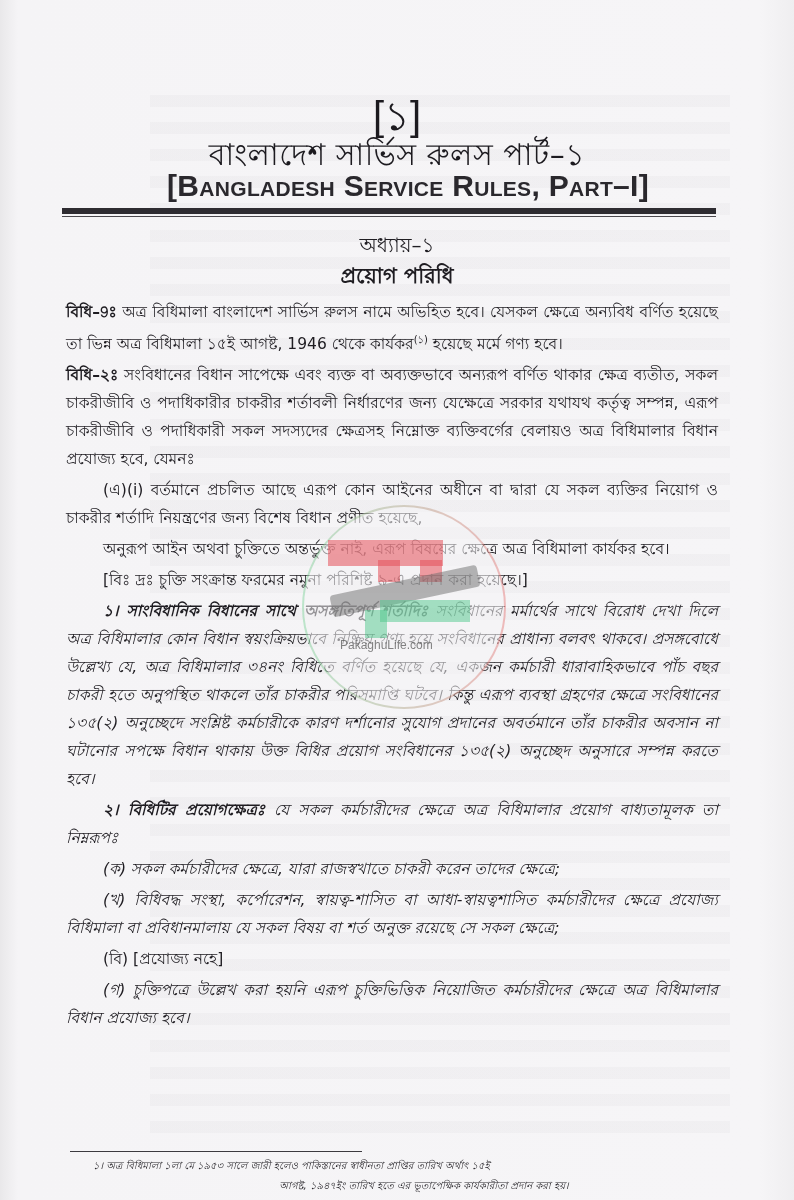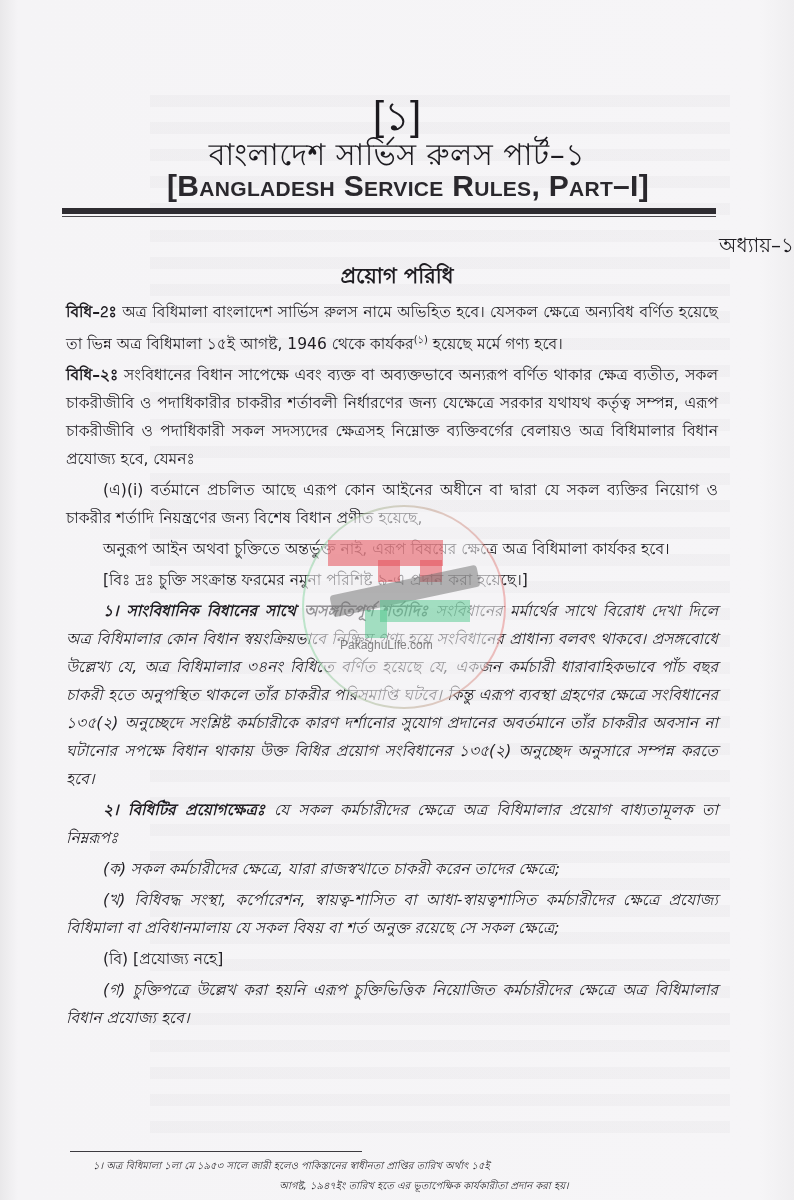--- a/index.html
+++ b/index.html
@@ -33,21 +33,21 @@
     font-family: "Liberation Sans", sans-serif; font-weight: bold; font-size: 30px; line-height: 36px;
     color: #2a282d; font-variant: small-caps; letter-spacing: 0.3px;
   }
   .rule-thick {
     position: absolute; top: 208px; left: 62px; width: 654px; height: 6px; background: #2e2c31;
   }
   .rule-thin {
     position: absolute; top: 216px; left: 62px; width: 654px; height: 1px; background: #4a484d;
   }
   .chapter-label {
-    position: absolute; top: 232px; left: 0; width: 794px; text-align: right;
+    position: absolute; top: 232px; left: 0; width: 794px; text-align: center;
     font-size: 20px; line-height: 26px;
   }
   .chapter-heading {
     position: absolute; top: 262px; left: 0; width: 794px; text-align: center;
     font-size: 21px; line-height: 28px; font-weight: bold;
   }
   .body {
     position: absolute; top: 298px; left: 66px; width: 652px;
     font-size: 15.5px; line-height: 28px; text-align: justify; color: #1e1c21;
   }
@@ -94,21 +94,21 @@
   <div class="title-bn">বাংলাদেশ সার্ভিস রুলস পার্ট–১</div>
   <div class="title-en">[Bangladesh Service Rules, Part–I]</div>
   <div class="rule-thick"></div>
   <div class="rule-thin"></div>
 
   <div class="chapter-label">অধ্যায়–১</div>
   <div class="chapter-heading">প্রয়োগ পরিধি</div>
 
   <div class="body">
     <p>
-      <span class="b">বিধি–2ঃ</span><span> অত্র বিধিমালা বাংলাদেশ সার্ভিস রুলস নামে অভিহিত হবে। যেসকল ক্ষেত্রে অন্যবিধ বর্ণিত হয়েছে তা ভিন্ন অত্র বিধিমালা ১৫ই আগষ্ট, 1946 থেকে কার্যকর</span><sup style="font-size:10px">(১)</sup><span> হয়েছে মর্মে গণ্য হবে।</span>
+      <span class="b">বিধি–9ঃ</span><span> অত্র বিধিমালা বাংলাদেশ সার্ভিস রুলস নামে অভিহিত হবে। যেসকল ক্ষেত্রে অন্যবিধ বর্ণিত হয়েছে তা ভিন্ন অত্র বিধিমালা ১৫ই আগষ্ট, 1946 থেকে কার্যকর</span><sup style="font-size:10px">(১)</sup><span> হয়েছে মর্মে গণ্য হবে।</span>
     </p>
     <p>
       <span class="b">বিধি–২ঃ</span><span> সংবিধানের বিধান সাপেক্ষে এবং  ব্যক্ত বা অব্যক্তভাবে অন্যরূপ বর্ণিত থাকার ক্ষেত্র ব্যতীত, সকল চাকরীজীবি ও পদাধিকারীর চাকরীর শর্তাবলী নির্ধারণের জন্য যেক্ষেত্রে সরকার যথাযথ কর্তৃত্ব  সম্পন্ন, এরূপ চাকরীজীবি ও পদাধিকারী সকল সদস্যদের ক্ষেত্রসহ নিম্নোক্ত ব্যক্তিবর্গের বেলায়ও অত্র বিধিমালার বিধান প্রযোজ্য হবে, যেমনঃ</span>
     </p>
     <p class="indent">(এ)(i) বর্তমানে প্রচলিত আছে এরূপ কোন আইনের অধীনে বা দ্বারা যে সকল ব্যক্তির নিয়োগ ও চাকরীর শর্তাদি নিয়ন্ত্রণের জন্য বিশেষ বিধান প্রণীত হয়েছে,</p>
     <p class="indent">অনুরূপ আইন অথবা চুক্তিতে অন্তর্ভুক্ত নাই, এরূপ বিষয়ের ক্ষেত্রে অত্র বিধিমালা কার্যকর হবে।</p>
     <p class="note">[বিঃ দ্রঃ চুক্তি সংক্রান্ত ফরমের নমুনা পরিশিষ্ট ৯-এ প্রদান করা হয়েছে।]</p>
 
     <p class="indent ital">
       <span class="b">১। সাংবিধানিক বিধানের সাথে অসঙ্গতিপূর্ণ শর্তাদিঃ</span><span> সংবিধানের মর্মার্থের সাথে বিরোধ দেখা দিলে অত্র বিধিমালার কোন বিধান স্বয়ংক্রিয়ভাবে নিষ্ক্রিয় গণ্য হয়ে সংবিধানের প্রাধান্য বলবৎ থাকবে। প্রসঙ্গবোধে উল্লেখ্য যে, অত্র বিধিমালার ৩৪নং বিধিতে বর্ণিত হয়েছে যে, একজন কর্মচারী ধারাবাহিকভাবে পাঁচ বছর চাকরী হতে অনুপস্থিত থাকলে তাঁর চাকরীর পরিসমাপ্তি ঘটবে। কিন্তু এরূপ ব্যবস্থা গ্রহণের ক্ষেত্রে সংবিধানের ১৩৫(২) অনুচ্ছেদে সংশ্লিষ্ট কর্মচারীকে কারণ দর্শানোর সুযোগ প্রদানের অবর্তমানে তাঁর চাকরীর অবসান না ঘটানোর সপক্ষে বিধান থাকায় উক্ত বিধির প্রয়োগ সংবিধানের ১৩৫(২) অনুচ্ছেদ অনুসারে সম্পন্ন করতে হবে।</span>

